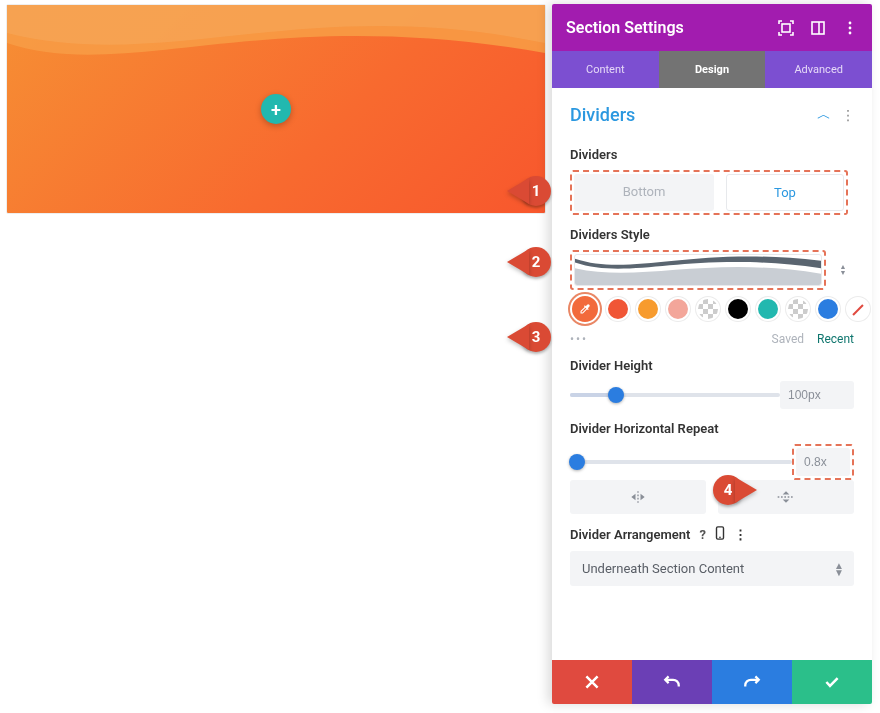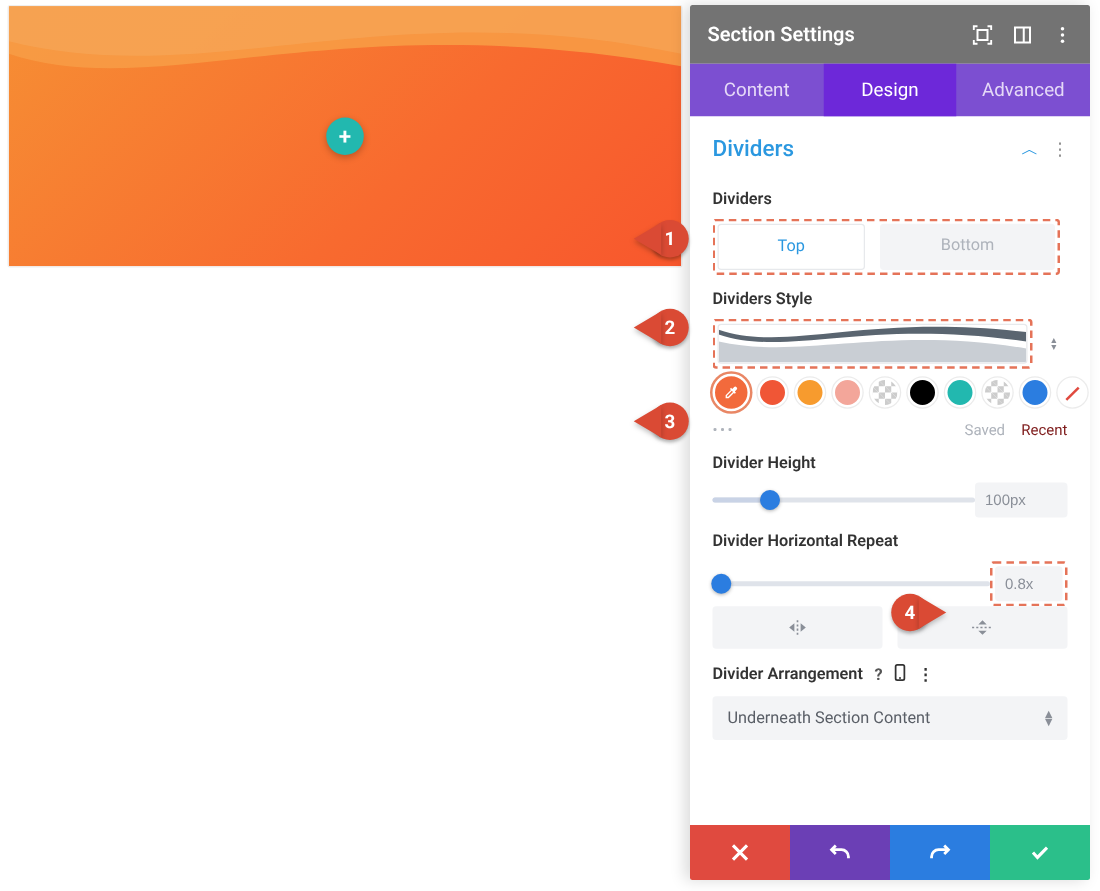--- a/index.html
+++ b/index.html
@@ -40,34 +40,34 @@
   .panel {
     position:absolute; right:8px; top:4px;
     width:320px; height:700px;
     background:#fff;
     box-shadow:-4px 0 12px rgba(0,0,0,.15);
     display:flex; flex-direction:column;
     border-radius:2px;
     overflow:hidden;
   }
   .panel-header {
-    background:#737373;
+    background:#a21caf;
     color:#fff;
     padding:14px 14px;
     display:flex; align-items:center; justify-content:space-between;
   }
   .panel-header .title { font-size:16px; font-weight:600; }
   .header-icons { display:flex; gap:16px; align-items:center; }
   .hicon { width:16px; height:16px; display:flex; align-items:center; justify-content:center; cursor:pointer; }
   .tabs { display:flex; background:#7c4fd1; }
   .tab {
     flex:1; text-align:center; padding:12px 6px;
-    color:#e5d9f7; font-size:15px; cursor:pointer;
-  }
-  .tab.active { background:#6d28d9; color:#fff; font-weight:400; }
+    color:#e5d9f7; font-size:11px; cursor:pointer;
+  }
+  .tab.active { background:#737373; color:#fff; font-weight:700; }
 
   .panel-body {
     flex:1; overflow-y:auto;
     padding:0 18px 1px 18px;
     position:relative;
   }
   .panel-body::-webkit-scrollbar { width:6px; }
   .panel-body::-webkit-scrollbar-thumb { background:#6b3fb5; border-radius:3px; }
 
   .section-title-row {
@@ -126,21 +126,21 @@
   }
   .swatch .eyedrop { position:absolute; inset:0; display:flex; align-items:center; justify-content:center; }
   .swatch .eyedrop svg { width:12px; height:12px; }
 
   .swatch-meta {
     display:flex; align-items:center; justify-content:space-between;
     margin-top:8px; font-size:12px;
   }
   .dots3 { color:#aeb3bb; letter-spacing:2px; }
   .saved { color:#aeb3bb; margin-right:10px; }
-  .recent { color:#7f1d1d; }
+  .recent { color:#0f766e; }
 
   .slider-row { display:flex; align-items:center; }
   .slider-track {
     flex:1; height:4px; border-radius:2px;
     background:#dfe3ea; position:relative; cursor:pointer;
   }
   .slider-fill {
     position:absolute; left:0; top:0; bottom:0;
     background:#c9d3e6; border-radius:2px;
   }
@@ -266,22 +266,22 @@
         <div class="section-title">Dividers</div>
         <div class="section-actions">
           <span class="chev">︿</span>
           <span class="vdots">⋮</span>
         </div>
       </div>
 
       <div class="group-label">Dividers</div>
       <div class="callout-box" style="display:inline-block;">
         <div class="btn-group" style="width:270px;">
+          <div class="seg">Bottom</div>
           <div class="seg active" style="flex:0 0 118px;">Top</div>
-          <div class="seg">Bottom</div>
         </div>
       </div>
 
       <div class="group-label">Dividers Style</div>
       <div class="select-row">
         <div class="callout-box" style="flex:1;">
           <div class="wave-preview">
             <svg viewBox="0 0 260 32" preserveAspectRatio="none">
               <path d="M0,8 C60,28 120,-6 260,14 L260,6 C120,-10 60,24 0,4 Z" fill="#5a6570"></path>
               <path d="M0,14 C70,30 140,0 260,20 L260,32 L0,32 Z" fill="#c9ced4"></path>

